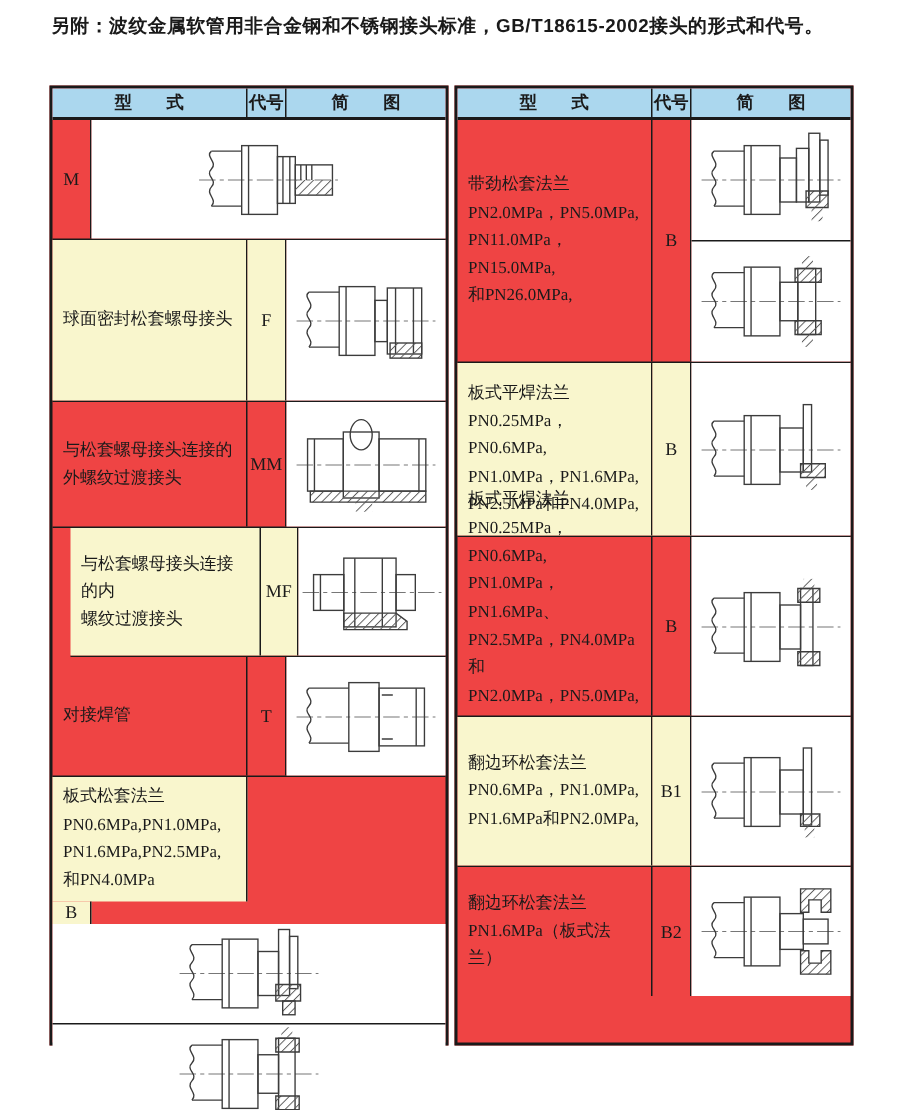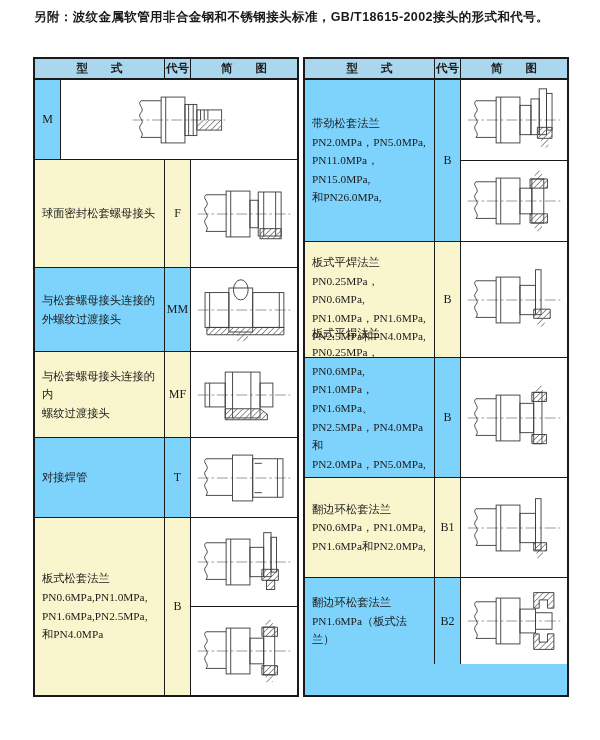--- a/index.html
+++ b/index.html
@@ -1,21 +1,21 @@
 <!DOCTYPE html>
 <html style="--header-bg: #abd7ee; --highlight-bg: #f9f6cd; --border: #1a1a1a;"><head>
 <meta charset="utf-8">
 <style>
   html,body{margin:0;padding:0}
   body{width:600px;height:740px;background:#ffffff;position:relative;
        font-family:"Liberation Serif","DejaVu Serif",serif;color:#1a1a1a;overflow:hidden}
   .title{position:absolute;left:34px;top:9px;font-family:"Liberation Sans","DejaVu Sans",sans-serif;
          font-weight:bold;font-size:12.5px;letter-spacing:.4px;white-space:nowrap}
   .tables{position:absolute;left:33px;top:57px;display:flex;gap:4px}
-  .tbl{border:2px solid var(--border,#1a1a1a);background:#7dd3fc;width:262px}
+  .tbl{border:2px solid var(--border,#1a1a1a);background:#ef4444;width:262px}
   .tr{display:flex;box-sizing:border-box;border-bottom:1px solid var(--border,#1a1a1a)}
   .tr:last-child{border-bottom:none}
   .tr.head{height:21px;background:var(--header-bg,#abd7ee);border-bottom:2px solid var(--border,#1a1a1a);
            font-family:"Liberation Sans","DejaVu Sans",sans-serif;font-size:11.5px;font-weight:600}
   .th,.td{box-sizing:border-box}
   .th{display:flex;align-items:center;justify-content:center}
   .th.type,.td.type{width:130px;border-right:1px solid var(--border,#1a1a1a)}
   .th.code,.td.code{width:26px;border-right:1px solid var(--border,#1a1a1a)}
   .th.diag,.td.diag{flex:1}
   .td.type{display:flex;align-items:center;padding:4px 7px;font-size:11.3px;line-height:1.65;white-space:pre-line}
@@ -110,21 +110,21 @@
                 <rect x="62" y="17" width="34" height="38"></rect>
                 <line x1="91" y1="17" x2="91" y2="55"></line>
                 <path d="M12 55 h84 v8 h-84 z" fill="url(#hatch)" stroke="none"></path>
                 <path d="M12 55 h84 v8 h-84 z"></path>
                 <path d="M45 63 h12 v7 h-12 z" fill="url(#hatch)" stroke="none"></path>
               </g>
             </svg>
           </div>
         </div>
       </div>
-      <div class="tr" style="height: 86px;">
+      <div class="tr" style="height: 86px; margin-left: 12px;">
         <div class="td type hl">与松套螺母接头连接的内
 螺纹过渡接头</div>
         <div class="td code hl">MF</div>
         <div class="td diag">
           <div class="sub">
             <svg viewBox="0 0 105 72" width="98" height="66">
               <g fill="none" stroke="#3c3c3c" stroke-width="1">
                 <path d="M2 36 h101" stroke="#777" stroke-width="0.8" stroke-dasharray="12 3 3 3"></path>
                 <rect x="10" y="23" width="22" height="26"></rect>
                 <line x1="15" y1="23" x2="15" y2="49"></line>
@@ -153,21 +153,21 @@
                 <rect x="40" y="11" width="22" height="50"></rect>
                 <rect x="62" y="15" width="33" height="42"></rect>
                 <line x1="89" y1="15" x2="89" y2="57"></line>
                 <line x1="64" y1="20" x2="72" y2="20"></line>
                 <line x1="64" y1="52" x2="72" y2="52"></line>
               </g>
             </svg>
           </div>
         </div>
       </div>
-      <div class="tr" style="height: 177px;">
+      <div class="tr" style="height: 177px; flex-direction: column;">
         <div class="td type hl">板式松套法兰
 PN0.6MPa,PN1.0MPa,
 PN1.6MPa,PN2.5MPa,
 和PN4.0MPa</div>
         <div class="td code hl">B</div>
         <div class="td diag">
           <div class="sub">
             <svg viewBox="0 0 105 72" width="98" height="66">
               <g fill="none" stroke="#3c3c3c" stroke-width="1">
                 <path d="M2 36 h101" stroke="#777" stroke-width="0.8" stroke-dasharray="12 3 3 3"></path>

